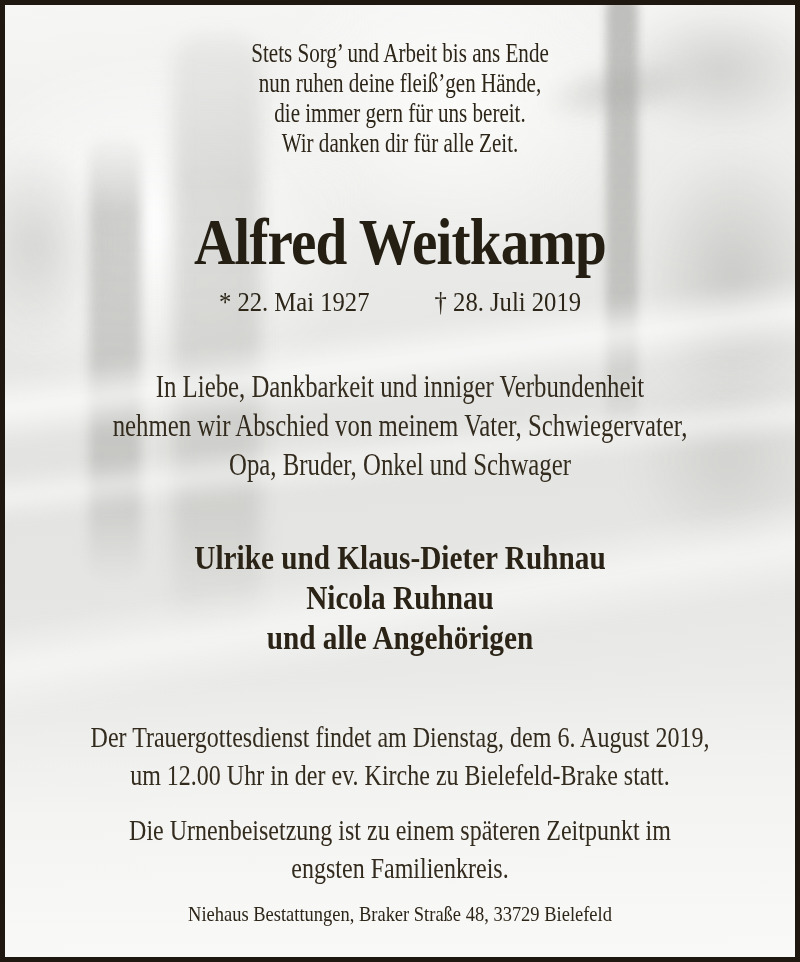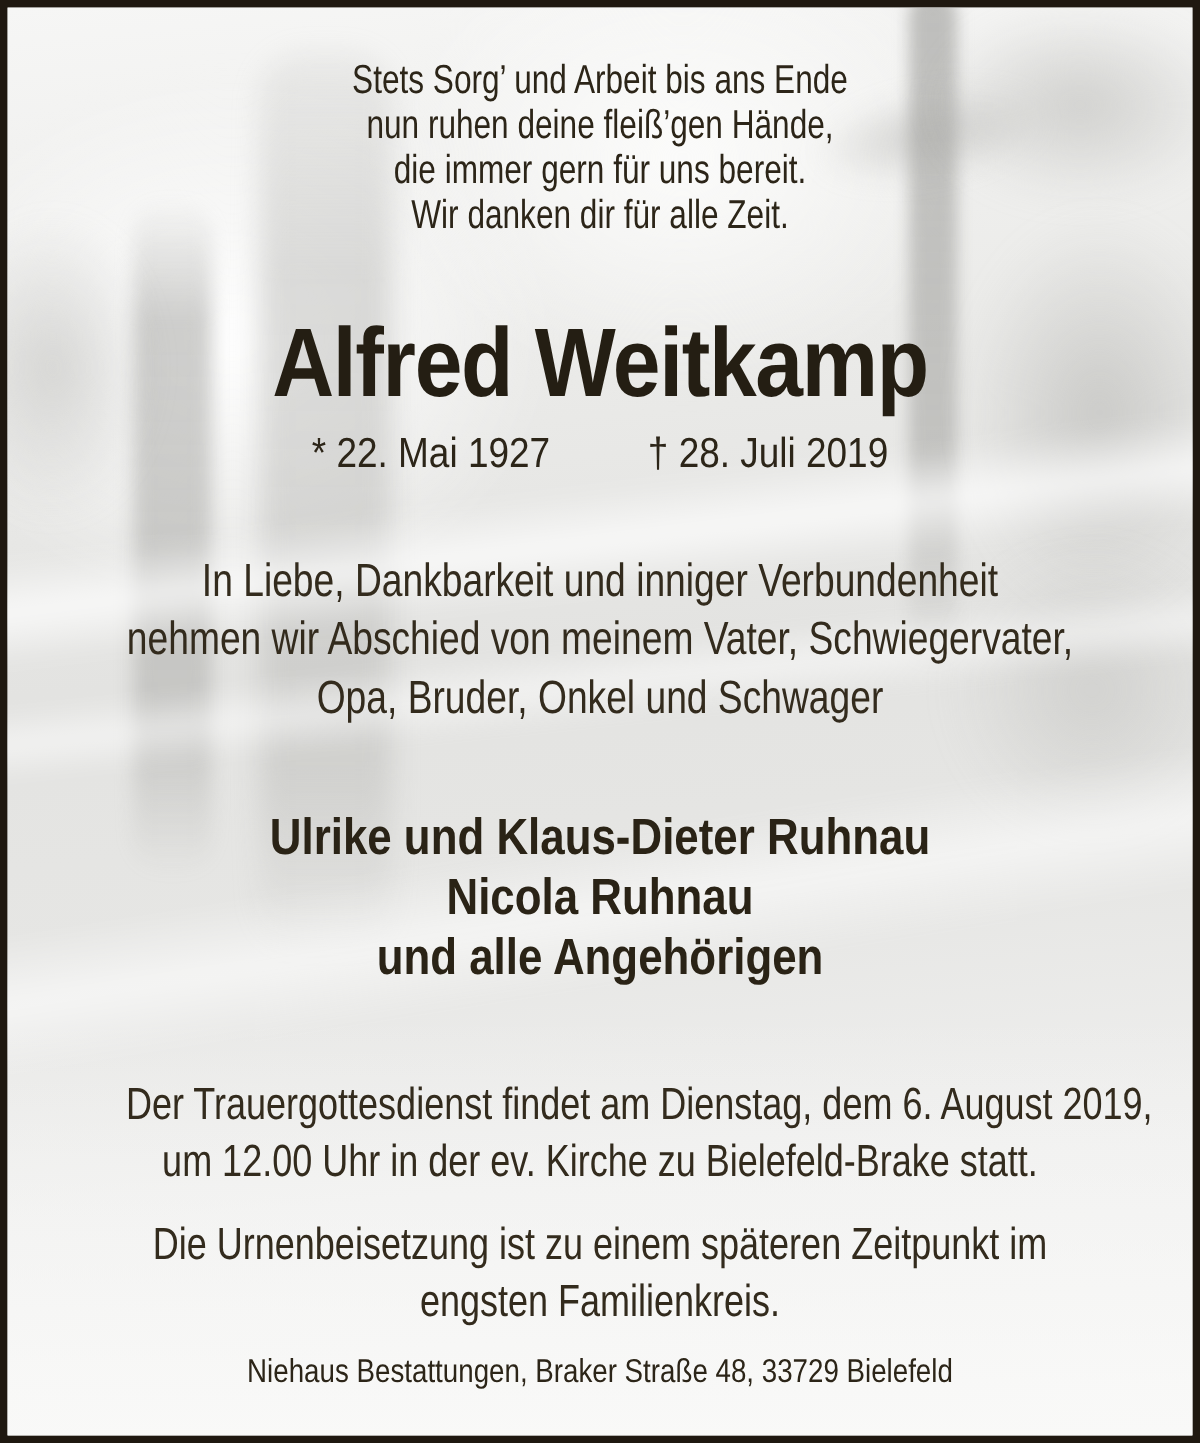--- a/index.html
+++ b/index.html
@@ -3,21 +3,21 @@
 <meta charset="utf-8">
 <style>
   html,body{margin:0;padding:0;background:#111;}
   .page{
     position:relative;
     width:800px;height:962px;
     box-sizing:border-box;
     border:5px solid #1f1810;
     background:#e9e9e7;
     overflow:hidden;
-    font-family:Liberation Sans, sans-serif;
+    font-family:Liberation Serif, serif;
     color:#2b2416;
   }
   
   .photo{position:absolute;inset:0;z-index:0;
     background:linear-gradient(175deg,#f6f6f5 0%,#ebebe9 25%,#e3e3e1 45%,#e6e6e4 62%,#efefee 80%,#f3f3f2 100%);
   }
   .photo .shape{position:absolute;}
   .glow-topleft{left:-70px;top:40px;width:440px;height:360px;border-radius:50%;
     background:radial-gradient(closest-side,rgba(255,255,255,.95),rgba(255,255,255,0));filter:blur(8px);}
   .glow-topcenter{left:250px;top:-60px;width:400px;height:320px;border-radius:50%;

